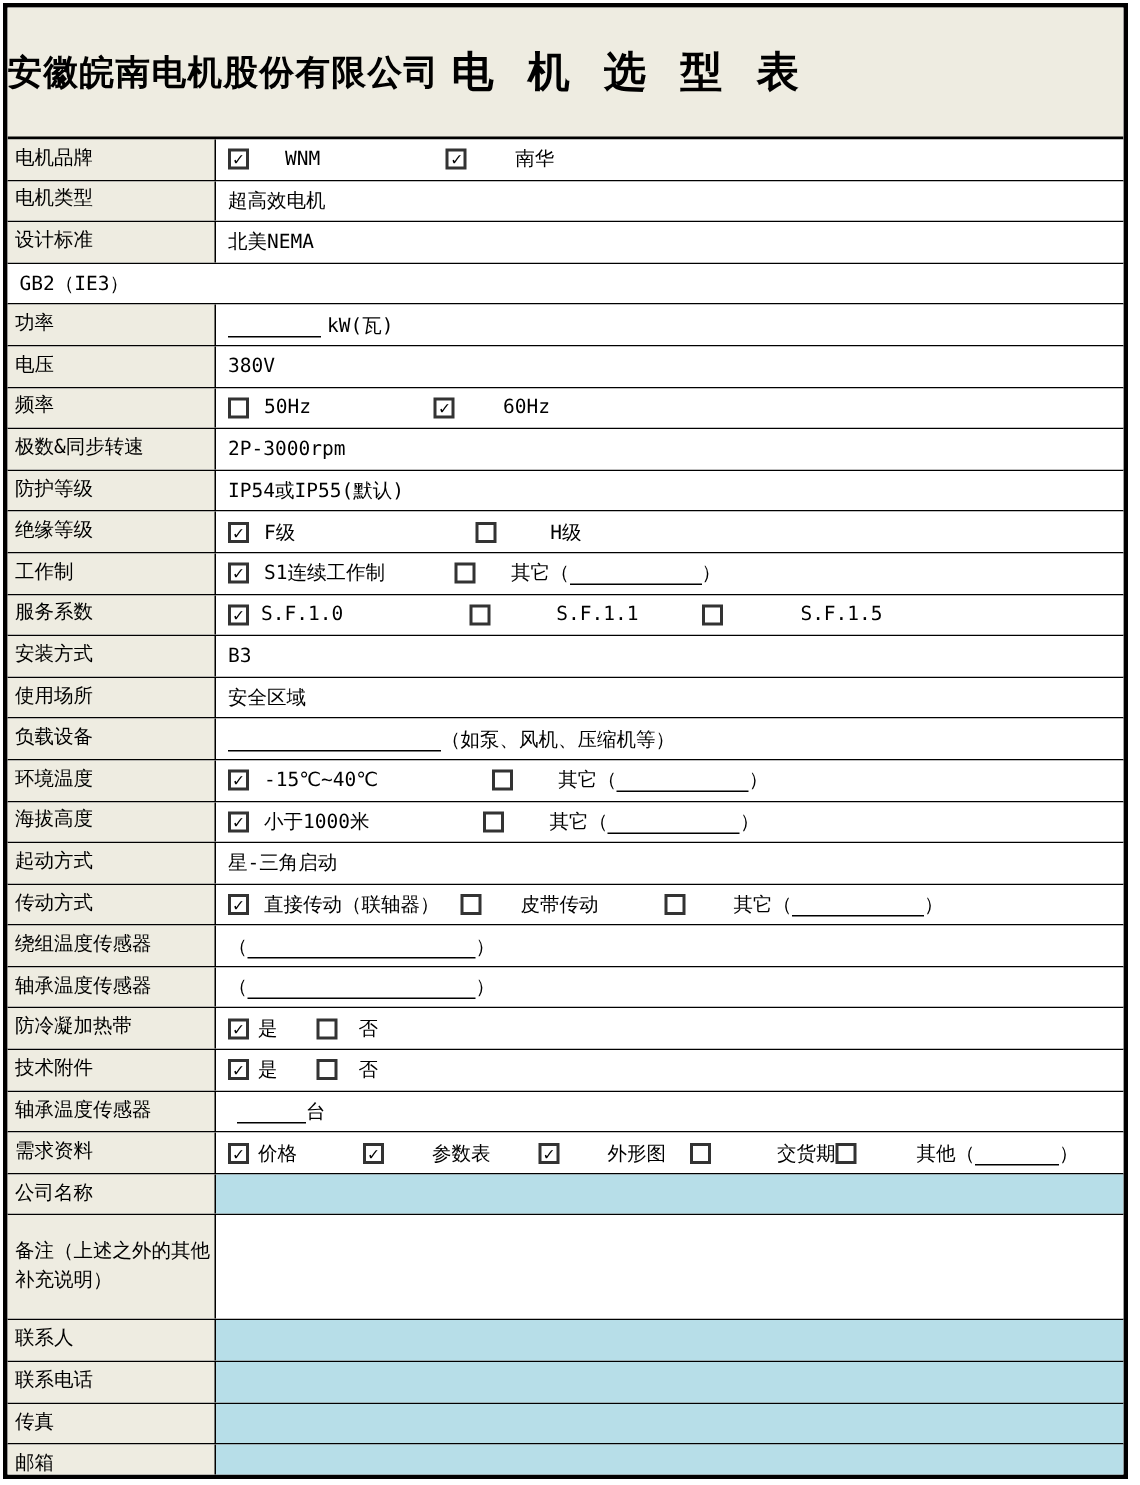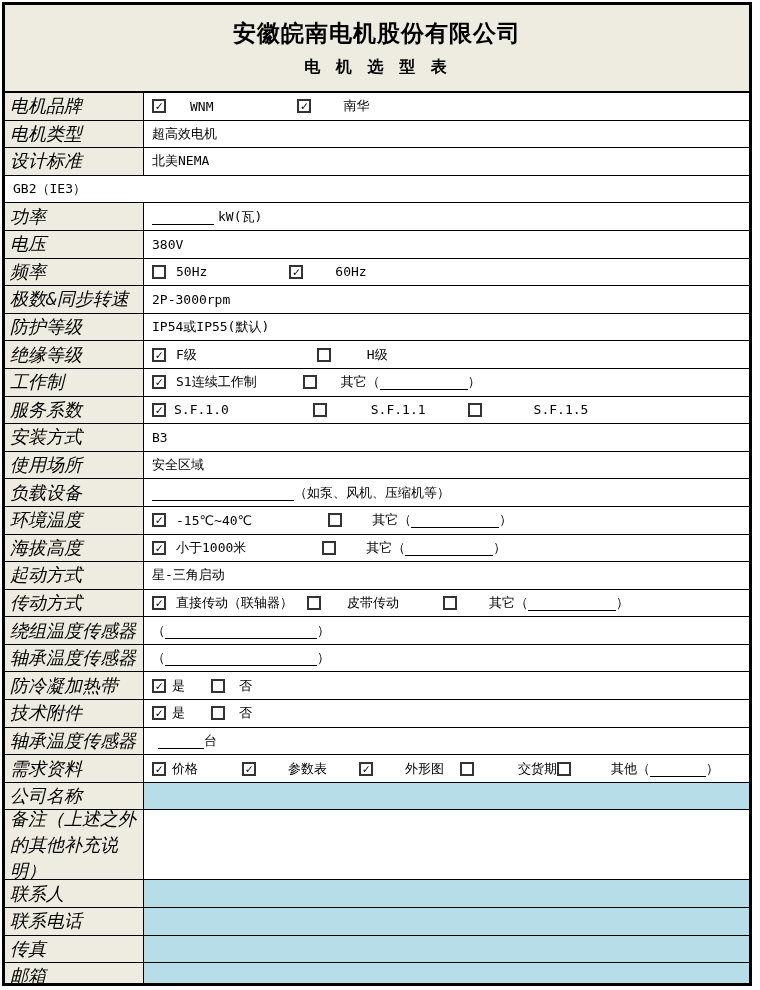--- a/index.html
+++ b/index.html
@@ -9,33 +9,33 @@
     --value-bg:#FFFFFF;
   }
   html,body{margin:0;padding:0;background:#fff;}
   body{width:760px;height:990px;position:relative;
        font-family:"DejaVu Sans Mono","DejaVu Sans",sans-serif;color:#000;}
   .sheet{position:absolute;left:2px;top:2px;width:750px;height:984px;
          border:3px solid var(--border);background:var(--value-bg);
          box-sizing:border-box;display:flex;flex-direction:column;overflow:hidden;}
   .title-block{height:86px;flex:none;background:var(--label-bg);
                border-bottom:2px solid var(--border);
-               display:flex;flex-direction:column;justify-content:center;
+               display:flex;flex-direction:row;justify-content:flex-start;
                align-items:center;gap:8px;}
   .title-company{font-size:23px;font-weight:bold;letter-spacing:1px;}
-  .title-form{font-size:16px;font-weight:bold;letter-spacing:3px;}
+  .title-form{font-size:28px;font-weight:bold;letter-spacing:3px;}
   .rows{flex:1;display:flex;flex-direction:column;}
   .row{display:flex;flex:none;height:26.6px;border-bottom:1px solid var(--border);
        box-sizing:content-box;}
   .row.tall{height:69px;}
   .row:last-child{border-bottom:none;}
   .label-cell{width:131px;flex:none;background:var(--label-bg);
               border-right:1px solid var(--border);
-              padding:0 2px 0 5px;font-size:18px;display:flex;align-items:center;
-              line-height:1.45;font-style:italic;}
+              padding:0 2px 0 5px;font-size:13px;display:flex;align-items:center;
+              line-height:1.45;}
   .row.tall .label-cell{align-items:center;}
   .value-cell{flex:1;background:var(--value-bg);display:flex;align-items:center;
               padding-left:8px;font-size:13px;white-space:nowrap;overflow:hidden;}
   .row.blue .value-cell{background:var(--blue-bg);}
   .checkbox{width:10px;height:10px;flex:none;border:2px solid #333;
             background:#fff;display:inline-flex;align-items:center;
             justify-content:center;font-size:12px;font-weight:bold;line-height:1;
             color:#000;}
   .blank{display:inline-block;flex:none;height:15px;
          border-bottom:1px solid #000;}

